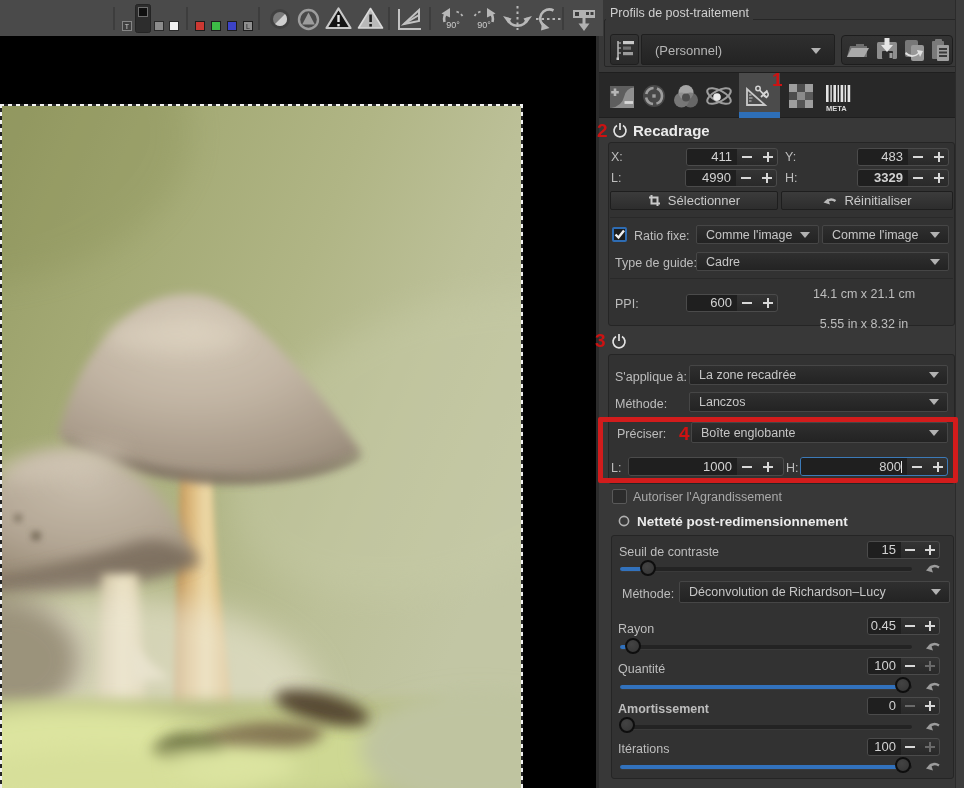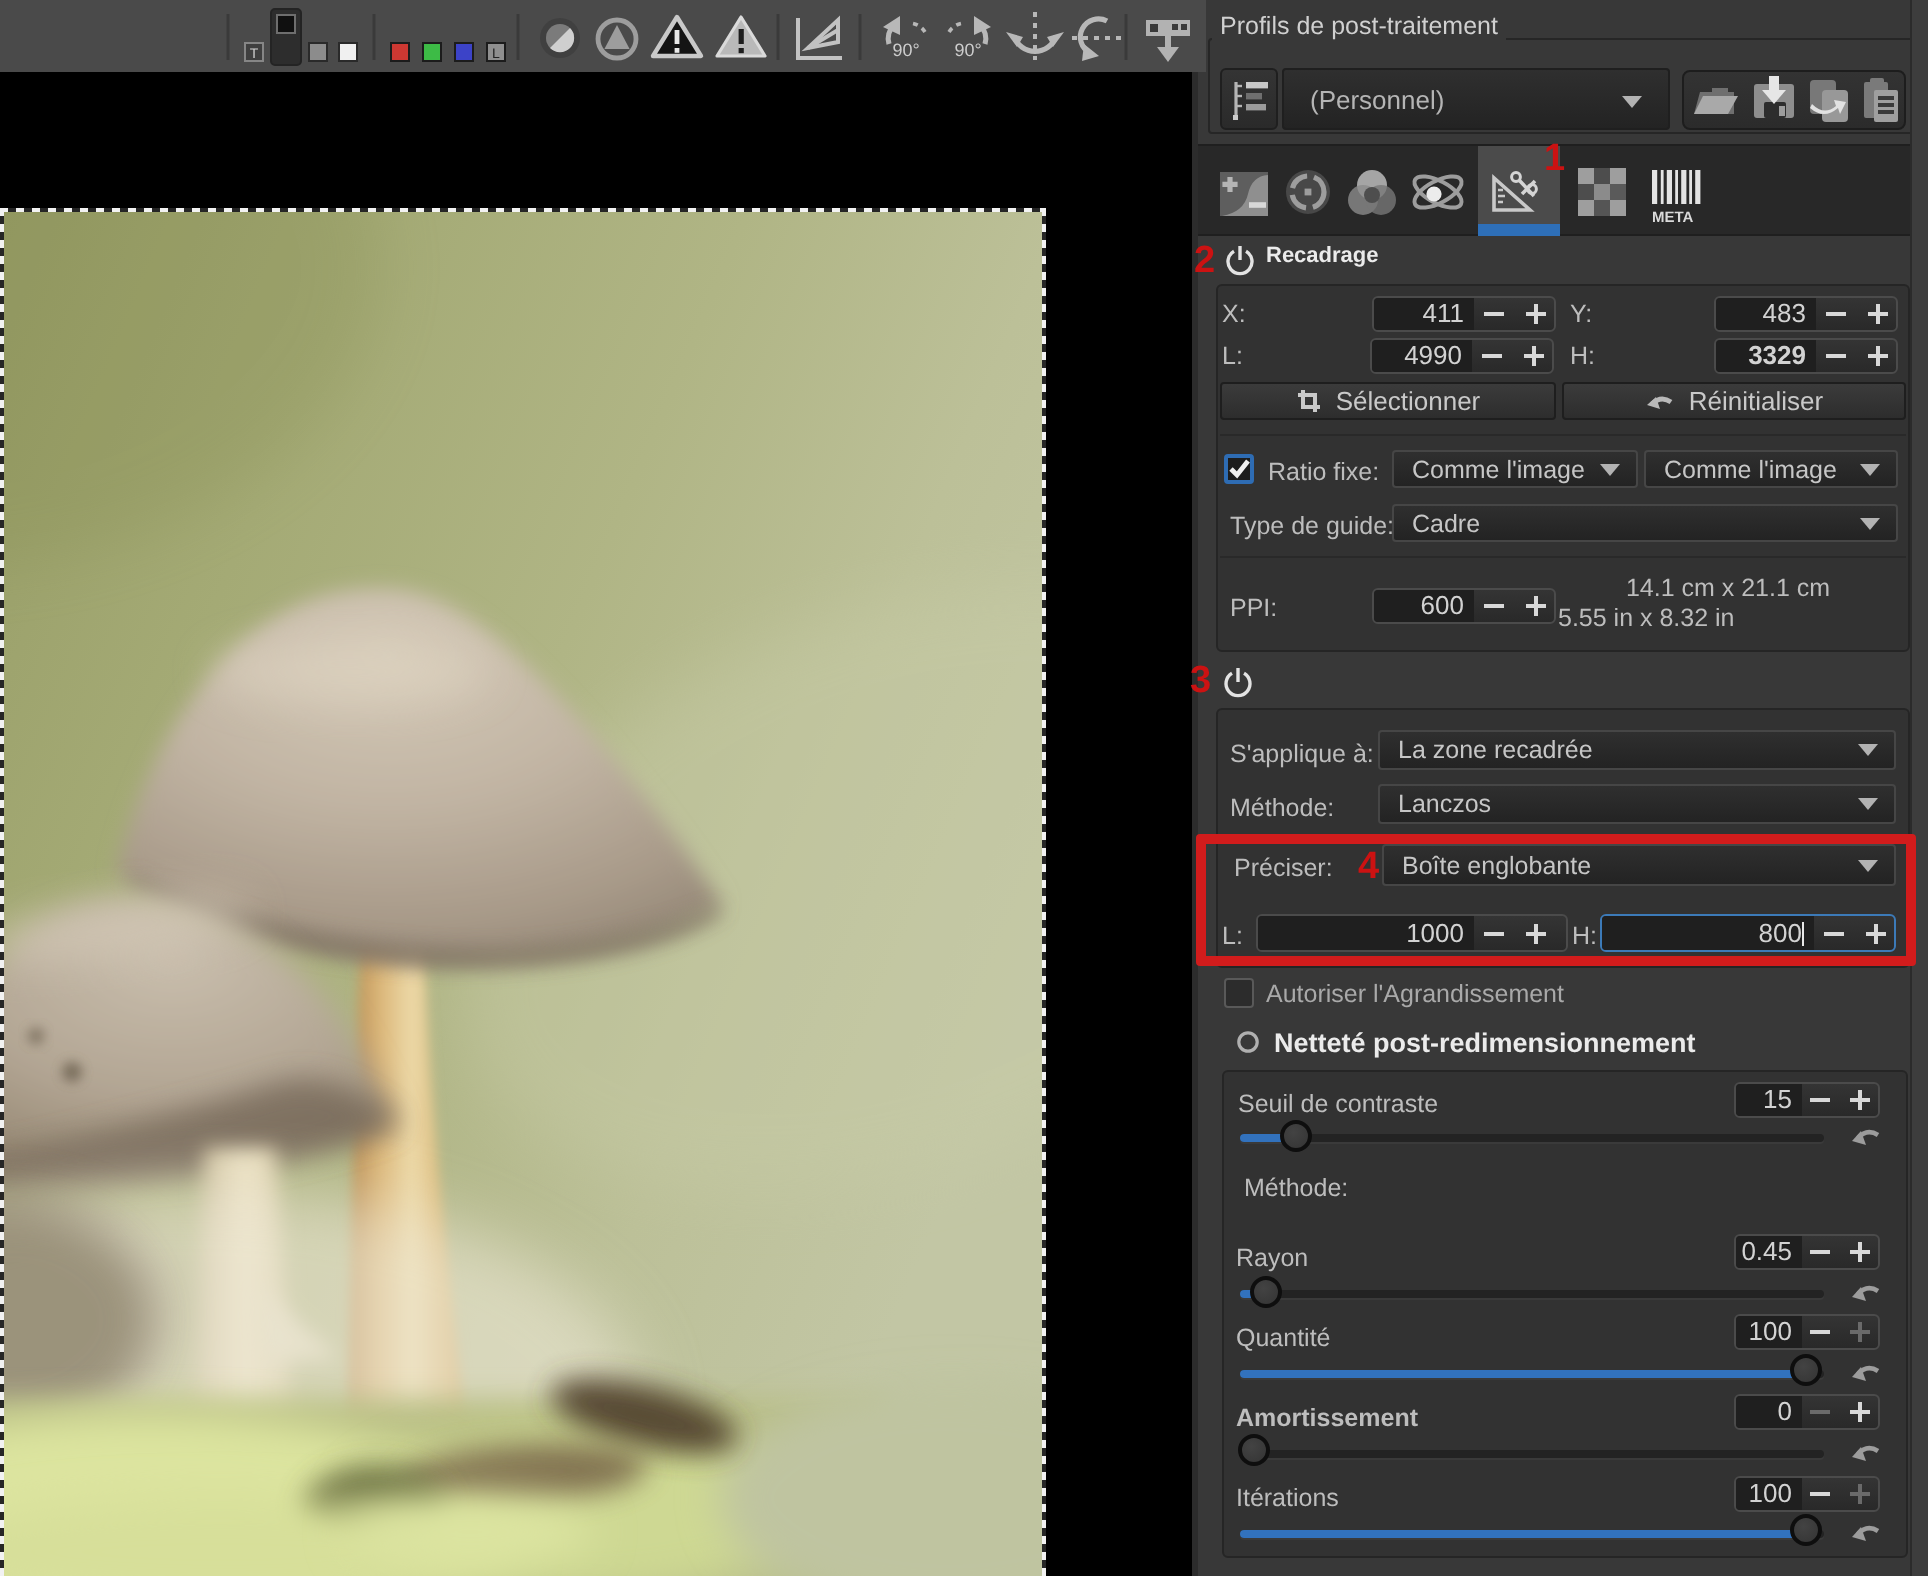--- a/index.html
+++ b/index.html
@@ -24,21 +24,21 @@
     background:repeating-linear-gradient(0deg,#f2f2f2 0 4px,#262626 4px 8px); z-index:60; }
   .dashL { left:0; top:0; width:2px; height:684px;
     background:repeating-linear-gradient(0deg,#f2f2f2 0 4px,#262626 4px 8px); z-index:60; }
 
   
   #panel { left:596px; top:0; width:368px; height:788px; background:#383838;
     border-left:3px solid #2c2c2c; color:#c4c4c4; font-size:12px; }
   #panel .abs { position:absolute; }
   .gbox { border:1px solid #252525; border-radius:3px; background:#323232; }
   .lbl { color:#bdbdbd; font-size:12.5px; white-space:nowrap; }
-  .hdr { color:#ebebeb; font-weight:bold; font-size:11px; white-space:nowrap; }
+  .hdr { color:#ebebeb; font-weight:bold; font-size:15px; white-space:nowrap; }
   .red { color:#cc1212; font-weight:bold; font-family:"Liberation Sans",sans-serif; }
 
   
   .spin { border:1px solid #4b4b4b; border-radius:3px; background:linear-gradient(180deg,#343434,#292929); overflow:hidden; }
   .spin .num { position:absolute; left:0; top:0; bottom:0; background:#1f1f1f;
     color:#d2d2d2; font-size:13px; text-align:right; }
   .glyph { position:absolute; background:#d8d8d8; }
   .glyph.dim { background:#6a6a6a; }
 
   
@@ -422,21 +422,21 @@
     </div>
     <div class="abs" style="left:11px;top:278px;width:343px;height:1px;background:#292929;"></div>
     <div class="abs lbl" style="left:16px;top:297px;">PPI:</div>
     <div class="abs spin" style="left:87px;top:294px;width:92px;height:18px;">
       <div class="num" style="width:50px;line-height:16px;padding-right:5px;">600</div>
       <div class="glyph" style="left:55px;top:7px;width:10px;height:2.2px;"></div>
       <div class="glyph" style="left:76px;top:7px;width:10px;height:2.2px;"></div>
       <div class="glyph" style="left:79.9px;top:3.1px;width:2.2px;height:10px;"></div>
     </div>
     <div class="abs lbl" style="left:180px;top:287px;width:170px;text-align:center;">14.1 cm x 21.1 cm</div>
-    <div class="abs lbl" style="left:180px;top:302px;width:170px;text-align:left;">5.55 in x 8.32 in</div>
+    <div class="abs lbl" style="left:180px;top:317px;width:170px;text-align:center;">5.55 in x 8.32 in</div>
 
     <svg class="abs" style="left:12px;top:333px;" width="16" height="16" viewBox="0 0 16 16">
       <path d="M 5 3.6 A 6 6 0 1 0 11 3.6" stroke="#e3e3e3" stroke-width="1.7" fill="none"></path>
       <line x1="8" y1="1" x2="8" y2="8" stroke="#e3e3e3" stroke-width="1.7"></line>
     </svg>
     <div class="abs hdr" style="left:34px;top:333px;margin-top:20px;">Redimensionnement</div>
 
     <div class="abs gbox" style="left:9px;top:354px;width:347px;height:130px;"></div>
     <div class="abs lbl" style="left:16px;top:370px;">S'applique à:</div>
     <div class="abs dd" style="left:90px;top:365px;width:259px;height:20px;">
@@ -484,20 +484,24 @@
     </div>
     <div class="abs track" style="left:21px;top:567px;width:292px;"></div>
     <div class="abs fill" style="left:21px;top:567px;width:29px;"></div>
     <div class="abs knob" style="left:41px;top:560px;"></div>
     <svg class="abs" style="left:325px;top:562px;" width="17" height="13">
       <path d="M 2 8.5 L 9 10.5 L 6.5 3.5 Z" fill="#9c9c9c"></path>
       <path d="M 5 7 Q 9.5 2 15 5.5" stroke="#9c9c9c" stroke-width="2.3" fill="none"></path>
     </svg>
 
     <div class="abs lbl" style="left:23px;top:587px;">Méthode:</div>
+    <div class="abs dd" style="left:80px;top:581px;width:271px;height:22px;">
+      <span class="tx">Déconvolution de Richardson–Lucy</span>
+      <span class="ar"></span>
+    </div>
 
     <div class="abs lbl" style="left:19px;top:622px;">Rayon</div>
     <div class="abs spin" style="left:268px;top:617px;width:73px;height:18px;">
       <div class="num" style="width:33px;line-height:16px;padding-right:5px;">0.45</div>
       <div class="glyph" style="left:37px;top:7px;width:10px;height:2.2px;"></div>
       <div class="glyph" style="left:57px;top:7px;width:10px;height:2.2px;"></div>
       <div class="glyph" style="left:60.9px;top:3.1px;width:2.2px;height:10px;"></div>
     </div>
     <div class="abs track" style="left:21px;top:645px;width:292px;"></div>
     <div class="abs fill" style="left:21px;top:645px;width:14px;"></div>

